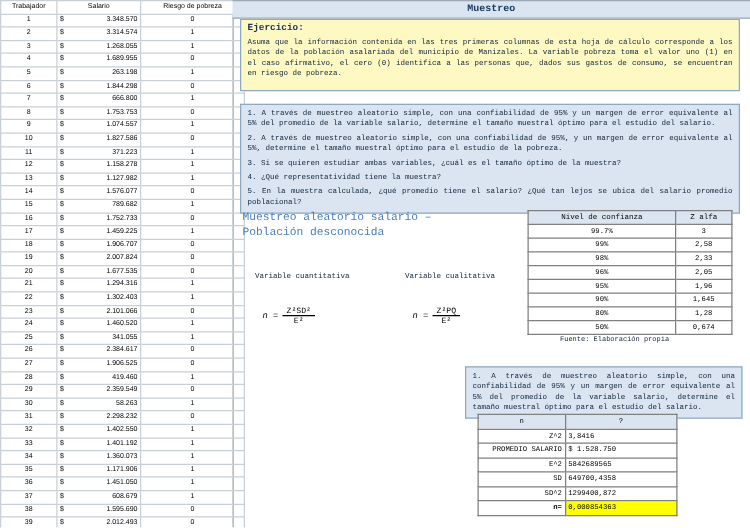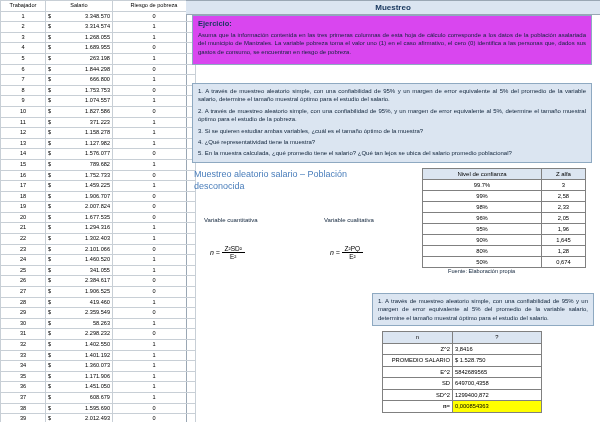--- a/index.html
+++ b/index.html
@@ -34,31 +34,31 @@
     height:11px;line-height:11px;
   }
   .c-tr{width:40px;text-align:center;}
   .c-sal{width:62px;}
   .c-rp{width:78px;text-align:center;}
   .salcell{text-align:left;}
   .salcell .cur{float:left;}
   .rowsel td{border-top:1px solid #2a6099;border-bottom:1px solid #2a6099;}
 
   
-  .right{position:absolute;left:186px;top:0;width:414px;height:422px;}
+  .right{position:absolute;left:186px;top:0;width:414px;height:422px;font-family:Liberation Mono, monospace;}
 
   .title{
     position:absolute;left:0;top:0;width:414px;height:13px;
     background:#dbe5f1;border:1px solid #9aa7b4;border-left:none;
     text-align:center;font-weight:bold;font-size:8px;line-height:13px;color:#17365d;
   }
 
   .box-ej{
     position:absolute;left:6px;top:15px;width:400px;
-    border:1px solid #8ea9c1;background:#d946ef;
+    border:1px solid #8ea9c1;background:#fef9c3;
     padding:3px 5px 4px 5px;
     box-sizing:border-box;
   }
   .box-ej h3{margin:0 0 3px 0;font-size:7.5px;color:#17365d;}
   .box-ej p{margin:0 0 4px 0;font-size:6px;line-height:8.4px;text-align:justify;color:#10243b;}
 
   .box-q{
     position:absolute;left:6px;top:83px;width:400px;
     border:1px solid #8ea9c1;background:#dbe5f1;
     padding:3px 5px 4px 5px;box-sizing:border-box;

